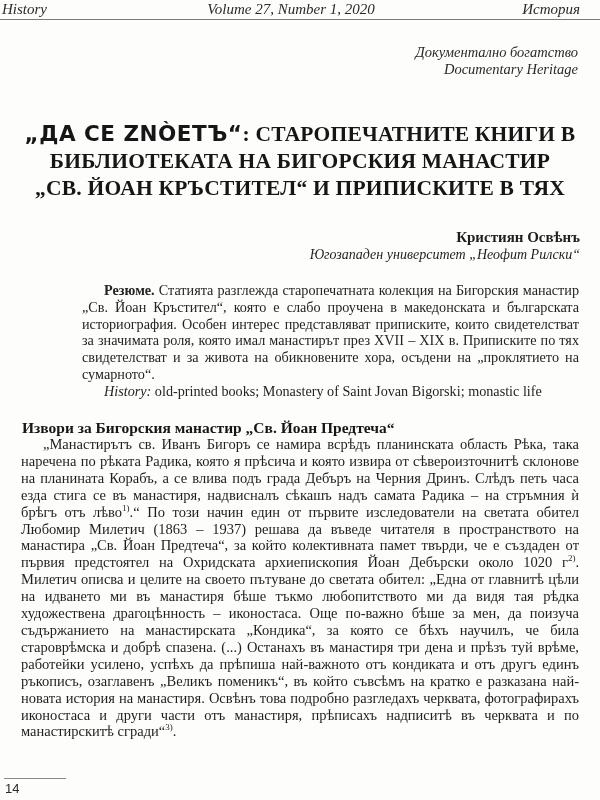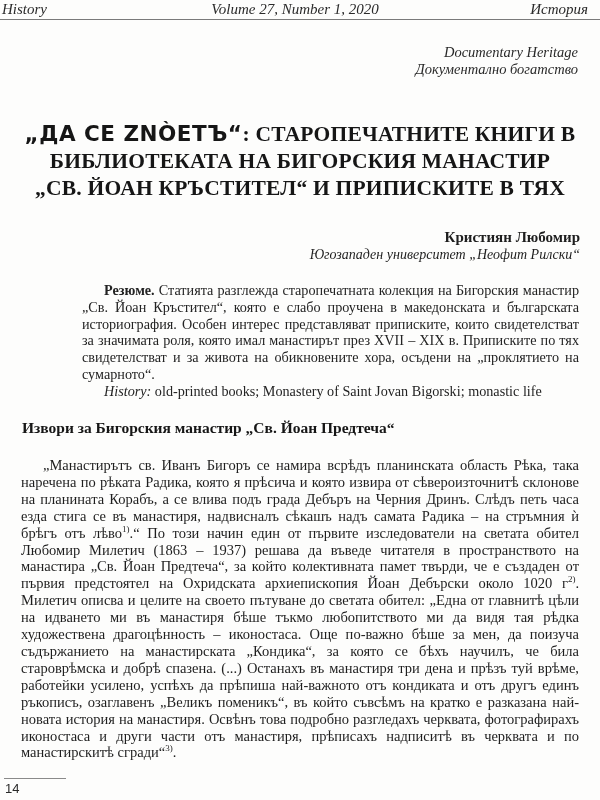--- a/index.html
+++ b/index.html
@@ -17,21 +17,21 @@
     }
     .page {
       position: absolute;
       left: 0; top: 0;
       width: 600px; height: 800px;
       background: #fdfdfc;
     }
     
     .running-header {
       position: absolute;
-      left: 2px; right: 12px; top: 0;
+      left: 2px; right: 20px; top: 0;
       height: 28px;
       display: flex;
       justify-content: space-between;
       align-items: flex-start;
       font-style: italic;
       font-size: 15px;
       line-height: 18px;
       color: #2a2a2a;
     }
     .running-header .center { position: absolute; left: 0; right: 0; text-align: center; }
@@ -113,21 +113,20 @@
     }
     
     .body-text {
       position: absolute;
       left: 21px; right: 21px;
       top: 436px;
       font-size: 14.5px;
       line-height: 16.9px;
       text-align: justify;
       color: #1e1e1e;
-      margin-top: 21px;
     }
     .body-text p { margin: 0; text-indent: 22px; }
     sup { font-size: 9px; line-height: 0; vertical-align: super; }
     
     .footnote-rule {
       position: absolute;
       left: 4px;
       top: 778px;
       width: 62px;
       border-top: 1px solid #8a8a8a;
@@ -148,32 +147,32 @@
 <div class="page">
 
   <div class="running-header">
     <span>History</span>
     <span class="center">Volume 27, Number 1, 2020</span>
     <span>История</span>
   </div>
   <div class="header-rule"></div>
 
   <div class="section-label">
+    <div>Документално богатство</div>
     <div>Documentary Heritage</div>
-    <div>Документално богатство</div>
   </div>
 
   <div class="article-title">
     <div><span class="church-slavonic">„ДА СЕ ZNÒЕТЪ“</span><span>: СТАРОПЕЧАТНИТЕ КНИГИ В</span></div>
     <div>БИБЛИОТЕКАТА НА БИГОРСКИЯ МАНАСТИР</div>
     <div>„СВ. ЙОАН КРЪСТИТЕЛ“ И ПРИПИСКИТЕ В ТЯХ</div>
   </div>
 
   <div class="author-block">
-    <div class="author-name">Кристиян Любомир</div>
+    <div class="author-name">Кристиян Освѣнъ</div>
     <div class="author-affil">Югозападен университет „Неофит Рилски“</div>
   </div>
 
   <div class="abstract">
     <p><span class="label">Резюме.</span><span> Статията разглежда старопечатната колекция на Бигорския манастир „Св. Йоан Кръстител“, която е слабо проучена в македонската и българската историография. Особен интерес представляват приписките, които свидетелстват за значимата роля, която имал манастирът през XVII – XIX в. Приписките по тях свидетелстват и за живота на обикновените хора, осъдени на „проклятието на сумарното“.</span></p>
     <p class="keywords"><span class="kw-label">History:</span><span> old-printed books; Monastery of Saint Jovan Bigorski; monastic life</span></p>
   </div>
 
   <div class="section-heading">Извори за Бигорския манастир „Св. Йоан Предтеча“</div>
 

